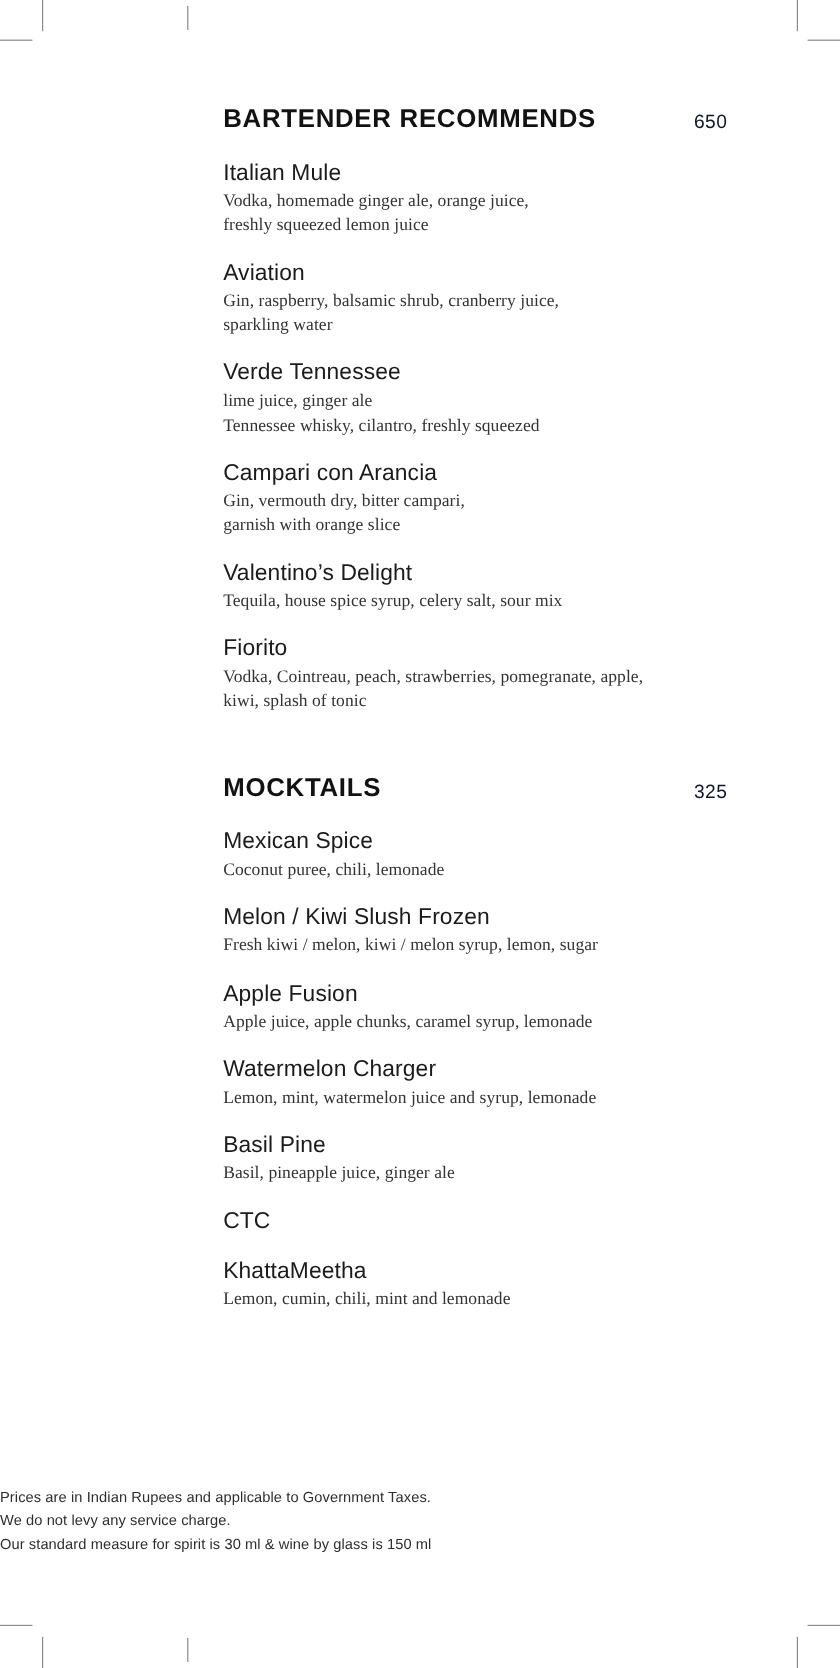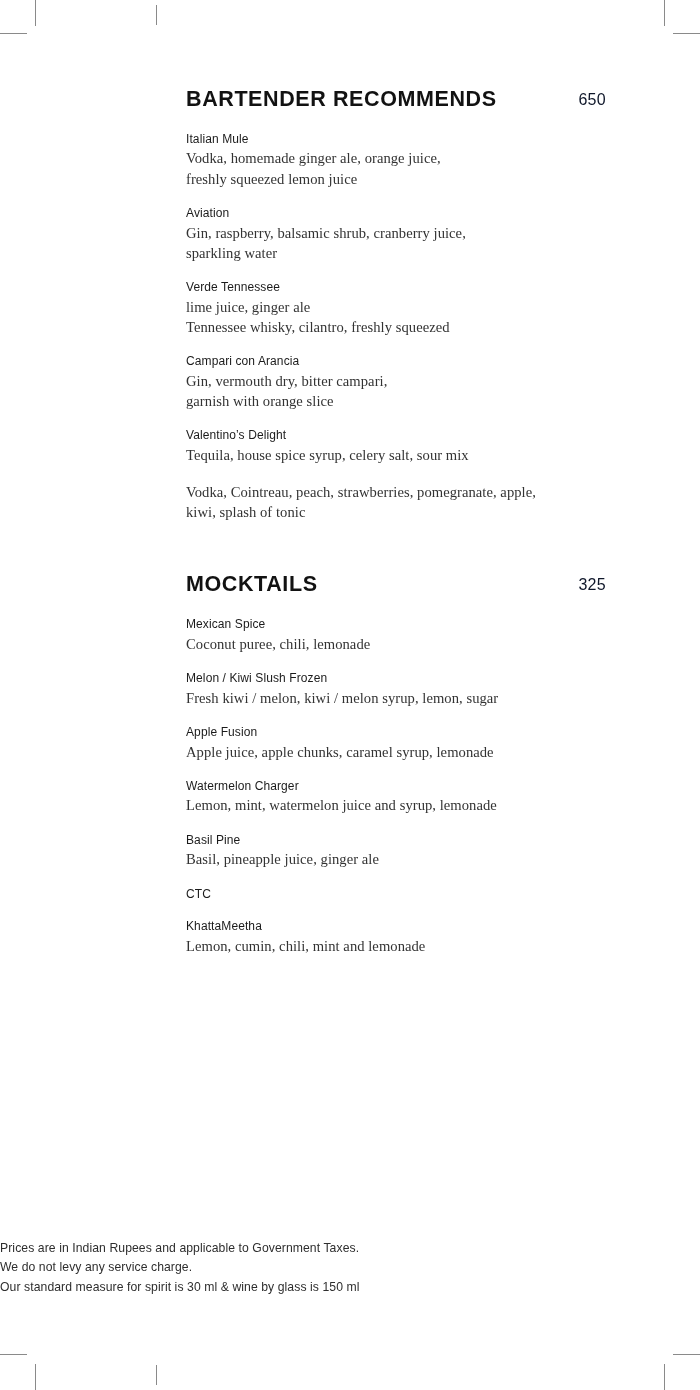--- a/index.html
+++ b/index.html
@@ -43,21 +43,21 @@
     left: 186px;
     top: 88px;
     width: 420px;
   }
 
   .section { margin-bottom: 0; }
   .section + .section { margin-top: 51px; }
 
   .section-head {
     display: flex;
-    align-items: center;
+    align-items: flex-end;
     justify-content: space-between;
     margin-bottom: 20px;
   }
   .section-title {
     font-family: "Liberation Sans", sans-serif;
     font-size: 21.5px;
     font-weight: bold;
     letter-spacing: 0.6px;
     color: #121212;
     line-height: 1.1;
@@ -72,21 +72,21 @@
     line-height: 1.1;
   }
 
   .items { display: block; }
 
   .item { margin-bottom: 17px; }
   .item:last-child { margin-bottom: 0; }
 
   .item-name {
     font-family: "Liberation Sans", sans-serif;
-    font-size: 12px;
+    font-size: 19px;
     font-weight: normal;
     color: #1b1b1b;
     letter-spacing: 0.1px;
     line-height: 1.32;
     margin-bottom: 1px;
   }
   .item-desc {
     font-family: "Liberation Serif", serif;
     font-size: 14.6px;
     font-weight: normal;
@@ -169,20 +169,21 @@
         </div>
 
         <div class="item">
           <div class="item-name">Valentino’s Delight</div>
           <div class="item-desc">
             <span class="line">Tequila, house spice syrup, celery salt, sour mix</span>
           </div>
         </div>
 
         <div class="item">
+          <div class="item-name">Fiorito</div>
           <div class="item-desc">
             <span class="line">Vodka, Cointreau, peach, strawberries, pomegranate, apple,</span>
             <span class="line">kiwi, splash of tonic</span>
           </div>
         </div>
 
       </div>
     </div>
 
     <div class="section">

